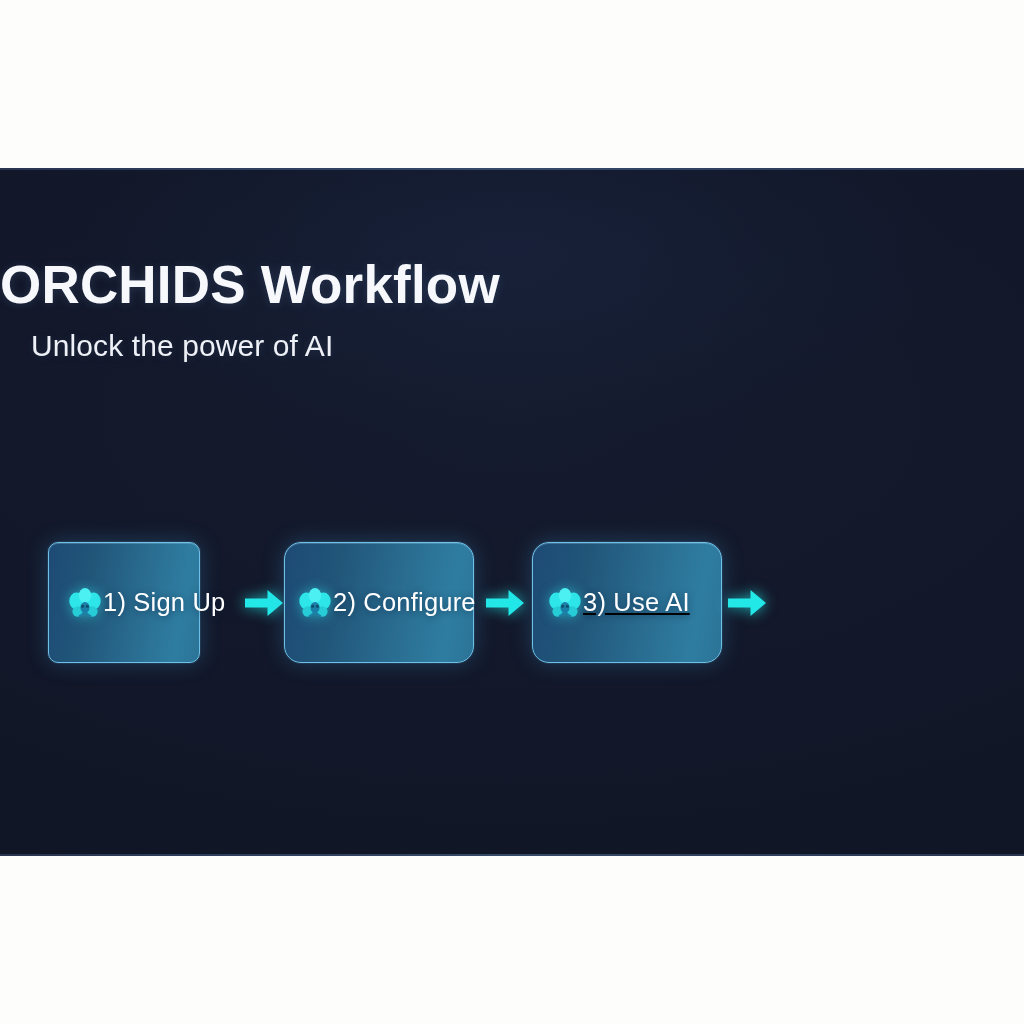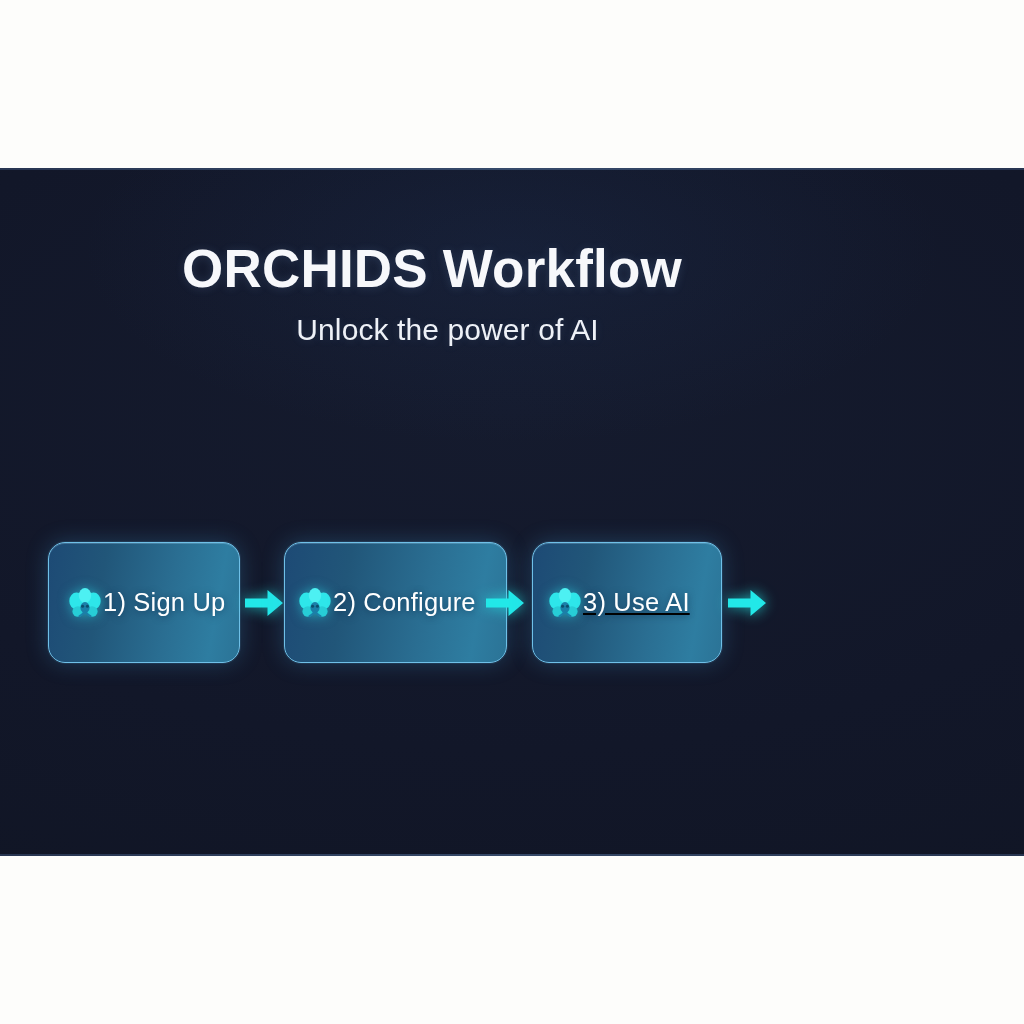--- a/index.html
+++ b/index.html
@@ -43,23 +43,23 @@
     height: 2px;
     background: linear-gradient(90deg, #2b3a58 0%, #3c5274 50%, #2b3a58 100%);
     opacity: .85;
   }
   .panel-edge.top { top: 0; }
   .panel-edge.bottom { bottom: 0; }
 
   #header {
     position: absolute;
     left: 0;
-    top: 0;
+    top: 16px;
     width: 864px;
-    text-align: center;
+    text-align: left;
     z-index: 3;
   }
 
   #title {
     margin: 0;
     padding-top: 72px;
     font-size: 53px;
     font-weight: 700;
     letter-spacing: 0.2px;
     color: #f7f8fb;
@@ -136,22 +136,22 @@
   
   .flow-arrow {
     position: absolute;
     top: 40px;
     width: 42px;
     height: 42px;
     filter: drop-shadow(0 0 7px rgba(34,232,232,0.75));
   }
 
   
-  .c1 { left: 48px;  width: 192px; }
-  .c2 { left: 284px; width: 223px; }
+  .c1 { left: 48px;  width: 152px; border-radius: 10px; }
+  .c2 { left: 284px; width: 190px; }
   .c3 { left: 532px; width: 190px; }
   .c4 { left: 777px; width: 190px; }
 
   .a1 { left: 243px; }
   .a2 { left: 484px; }
   .a3 { left: 726px; }
 
   
   .c2 .step-inner { padding-left: 10px; }
   .c3 .step-inner { padding-left: 12px; text-decoration: underline; }

